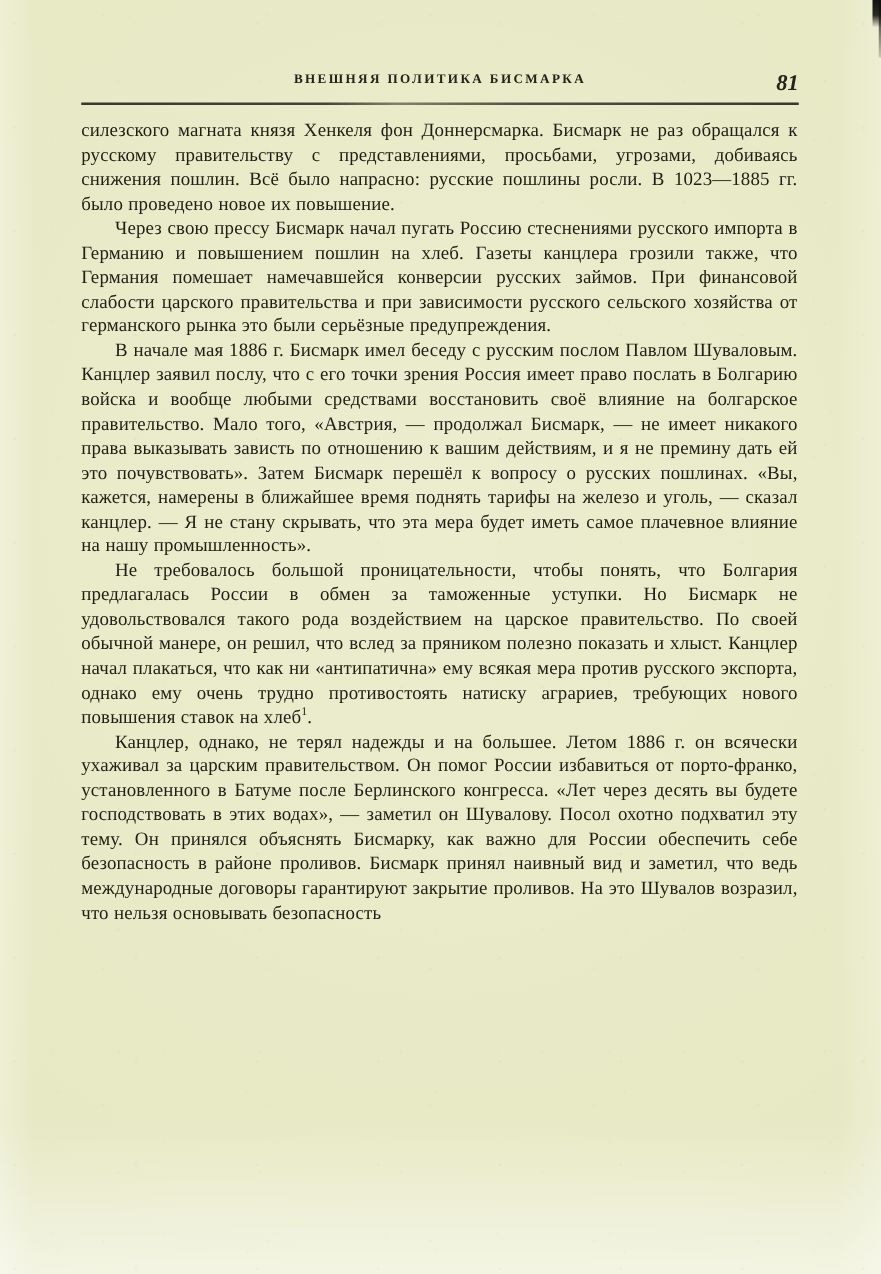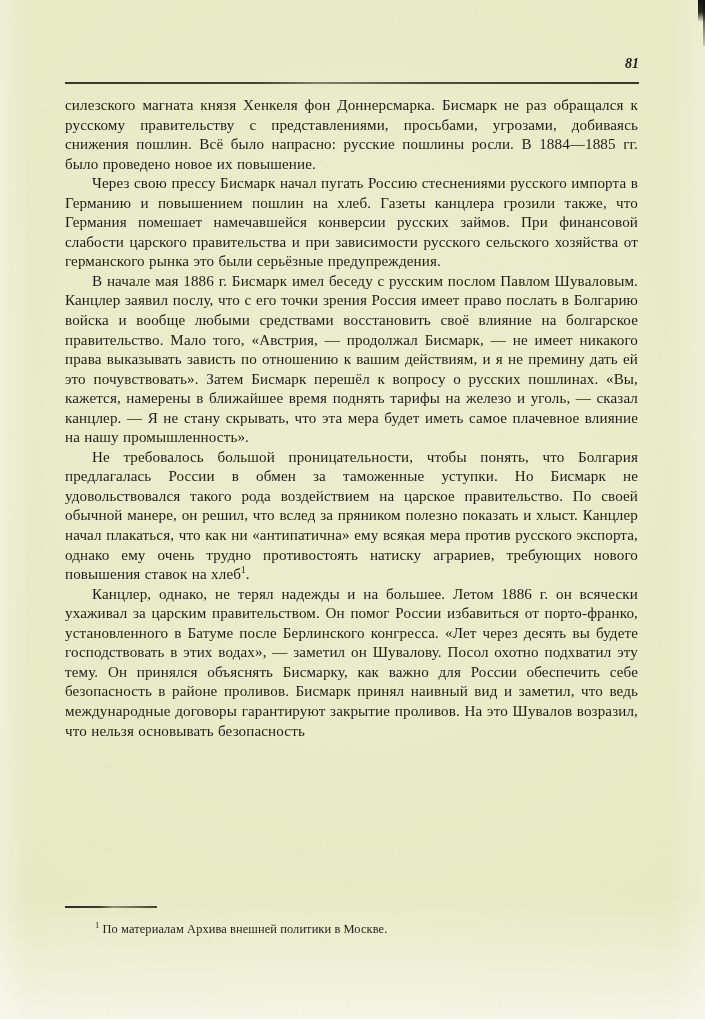--- a/index.html
+++ b/index.html
@@ -61,21 +61,21 @@
     font-weight: 700;
     color: #23231a;
     text-transform: uppercase;
     font-family: "Liberation Serif", "DejaVu Serif", serif;
   }
 
   #head-page-number {
     position: absolute;
     right: 0;
     top: -2px;
-    font-size: 14px;
+    font-size: 18px;
     font-weight: 700;
     font-style: italic;
     color: #23231a;
   }
 
   #head-rule {
     position: absolute;
     left: 65px;
     right: 66px;
     top: 82px;
@@ -171,40 +171,37 @@
 </style>
 </head>
 <body>
 
 <div id="page">
 
   <div id="scan-edge"></div>
   <div id="scan-edge-thin"></div>
 
   <div id="running-head">
+    <div id="head-title">ВНЕШНЯЯ ПОЛИТИКА БИСМАРКА</div>
     <div id="head-page-number">81</div>
   </div>
 
   <div id="head-rule"></div>
 
   <div id="body-column">
 
-    <p class="para first">силезского магната князя Хенкеля фон Доннерсмарка. Бисмарк не раз обращался к русскому правительству с представлениями, просьбами, угрозами, добиваясь снижения пошлин. Всё было напрасно: русские пошлины росли. В 1884—1885 гг. было проведено новое их повышение.</p>
+    <p class="para first">силезского магната князя Хенкеля фон Доннерсмарка. Бисмарк не раз обращался к русскому правительству с представлениями, просьбами, угрозами, добиваясь снижения пошлин. Всё было напрасно: русские пошлины росли. В 1023—1885 гг. было проведено новое их повышение.</p>
 
     <p class="para">Через свою прессу Бисмарк начал пугать Россию стеснениями русского импорта в Германию и повышением пошлин на хлеб. Газеты канцлера грозили также, что Германия помешает намечавшейся конверсии русских займов. При финансовой слабости царского правительства и при зависимости русского сельского хозяйства от германского рынка это были серьёзные предупреждения.</p>
 
     <p class="para">В начале мая 1886 г. Бисмарк имел беседу с русским послом Павлом Шуваловым. Канцлер заявил послу, что с его точки зрения Россия имеет право послать в Болгарию войска и вообще любыми средствами восстановить своё влияние на болгарское правительство. Мало того, «Австрия, — продолжал Бисмарк, — не имеет никакого права выказывать зависть по отношению к вашим действиям, и я не премину дать ей это почувствовать». Затем Бисмарк перешёл к вопросу о русских пошлинах. «Вы, кажется, намерены в ближайшее время поднять тарифы на железо и уголь, — сказал канцлер. — Я не стану скрывать, что эта мера будет иметь самое плачевное влияние на нашу промышленность».</p>
 
     <p class="para"><span>Не требовалось большой проницательности, чтобы понять, что Болгария предлагалась России в обмен за таможенные уступки. Но Бисмарк не удовольствовался такого рода воздействием на царское правительство. По своей обычной манере, он решил, что вслед за пряником полезно показать и хлыст. Канцлер начал плакаться, что как ни «антипатична» ему всякая мера против русского экспорта, однако ему очень трудно противостоять натиску аграриев, требующих нового повышения ставок на хлеб</span><span class="fn-ref">1</span>.</p>
 
 
     <p class="para">Канцлер, однако, не терял надежды и на большее. Летом 1886 г. он всячески ухаживал за царским правительством. Он помог России избавиться от порто-франко, установленного в Батуме после Берлинского конгресса. «Лет через десять вы будете господствовать в этих водах», — заметил он Шувалову. Посол охотно подхватил эту тему. Он принялся объяснять Бисмарку, как важно для России обеспечить себе безопасность в районе проливов. Бисмарк принял наивный вид и заметил, что ведь международные договоры гарантируют закрытие проливов. На это Шувалов возразил, что нельзя основывать безопасность</p>
 
   </div>
 
-  <div id="footnote-block">
-    <div id="footnote-rule"></div>
-    <p id="footnote-text"><span class="fn-marker">1</span> <span>По материалам Архива внешней политики в Москве.</span></p>
-  </div>
 
   <div id="speckle"></div>
 
 </div>
 
 </body></html>

